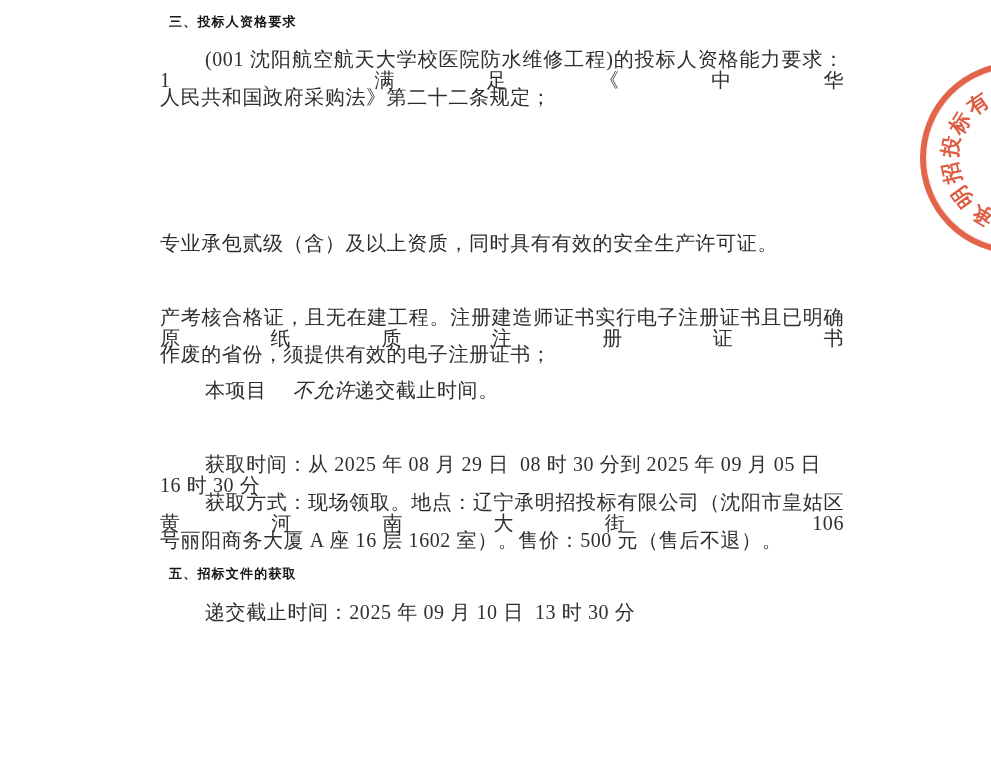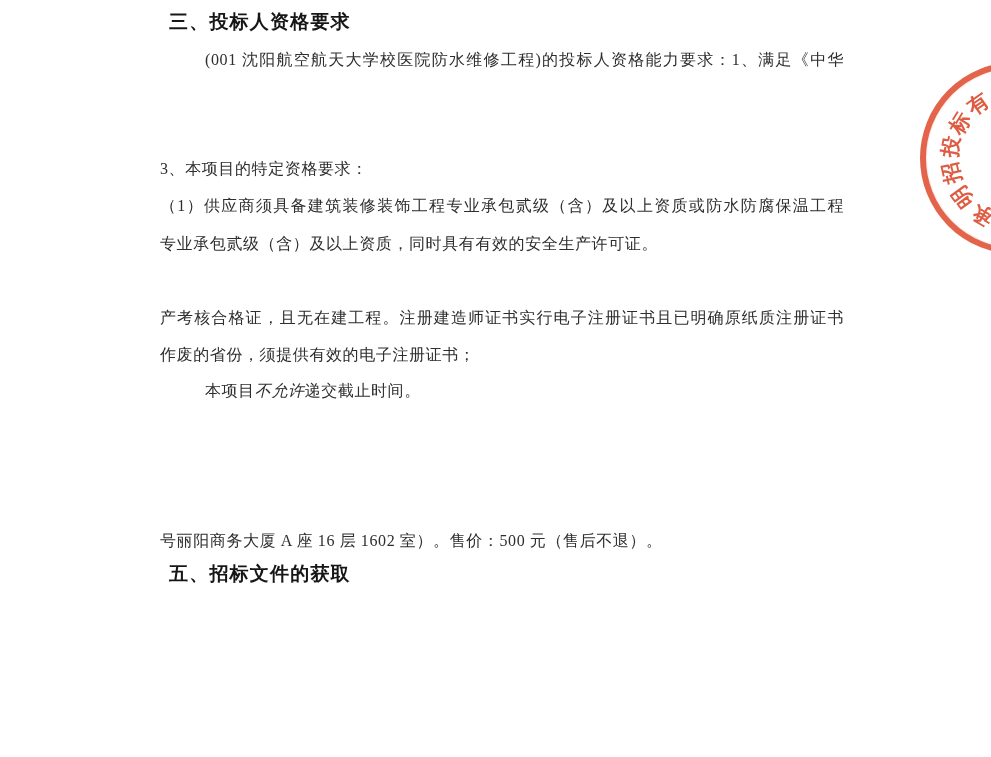--- a/index.html
+++ b/index.html
@@ -18,39 +18,40 @@
   .page {
     position: absolute;
     inset: 0;
     background: #ffffff;
   }
   
   .ln {
     position: absolute;
     left: 160px;
     width: 684px;
-    font-size: 16px;
+    font-size: 20px;
     line-height: 21px;
     letter-spacing: 0.6px;
     white-space: pre-wrap;
     color: #2e2e2e;
   }
   .ind { text-indent: 45px; }
   .jst { text-align: justify; text-align-last: justify; }
   .hd {
     left: 169px;
-    font-size: 19px;
+    font-size: 13px;
     line-height: 24px;
     font-weight: bold;
     letter-spacing: 1.2px;
     color: #161616;
     font-family: "Liberation Sans", "DejaVu Sans", sans-serif;
   }
   .em-italic {
     font-style: italic;
+    margin-left: 26px;
   }
   
   .stamp {
     position: absolute;
     left: 920px;
     top: 62px;
     width: 192px;
     height: 192px;
     opacity: 0.92;
   }
@@ -74,42 +75,44 @@
 </style>
 </head>
 <body>
 
 <div class="page">
 
   <div class="ln hd" style="top:10px">三、投标人资格要求</div>
 
   <div class="ln ind jst" style="top:49px">(001 沈阳航空航天大学校医院防水维修工程)的投标人资格能力要求：1、满足《中华</div>
 
+  <div class="ln" style="top:87px">人民共和国政府采购法》第二十二条规定；</div>
 
 
-  <div class="ln" style="top:158px">3、本项目的特定资格要求：</div>
 
-  <div class="ln jst" style="top:195px">（1）供应商须具备建筑装修装饰工程专业承包贰级（含）及以上资质或防水防腐保温工程</div>
 
   <div class="ln" style="top:233px">专业承包贰级（含）及以上资质，同时具有有效的安全生产许可证。</div>
 
 
   <div class="ln jst" style="top:307px">产考核合格证，且无在建工程。注册建造师证书实行电子注册证书且已明确原纸质注册证书</div>
 
   <div class="ln" style="top:344px">作废的省份，须提供有效的电子注册证书；</div>
 
   <div class="ln ind" style="top:380px"><span>本项目</span><span class="em-italic">不允许</span><span>递交截止时间。</span></div>
 
 
+  <div class="ln ind" style="top:454px">获取时间：从 2025 年 08 月 29 日  08 时 30 分到 2025 年 09 月 05 日  16 时 30 分</div>
 
+  <div class="ln ind jst" style="top:492px">获取方式：现场领取。地点：辽宁承明招投标有限公司（沈阳市皇姑区黄河南大街 106</div>
 
   <div class="ln" style="top:530px">号丽阳商务大厦 A 座 16 层 1602 室）。售价：500 元（售后不退）。</div>
 
   <div class="ln hd" style="top:562px">五、招标文件的获取</div>
 
+  <div class="ln ind" style="top:602px">递交截止时间：2025 年 09 月 10 日  13 时 30 分</div>
 
   <div class="stamp">
     <div class="stamp-ring"></div>
     <span class="sc" style="--a:-150deg">承</span>
     <span class="sc" style="--a:-126deg">明</span>
     <span class="sc" style="--a:-103deg">招</span>
     <span class="sc" style="--a:-80deg">投</span>
     <span class="sc" style="--a:-58deg">标</span>
     <span class="sc" style="--a:-35deg">有</span>
     <span class="sc" style="--a:-12deg">限</span>

